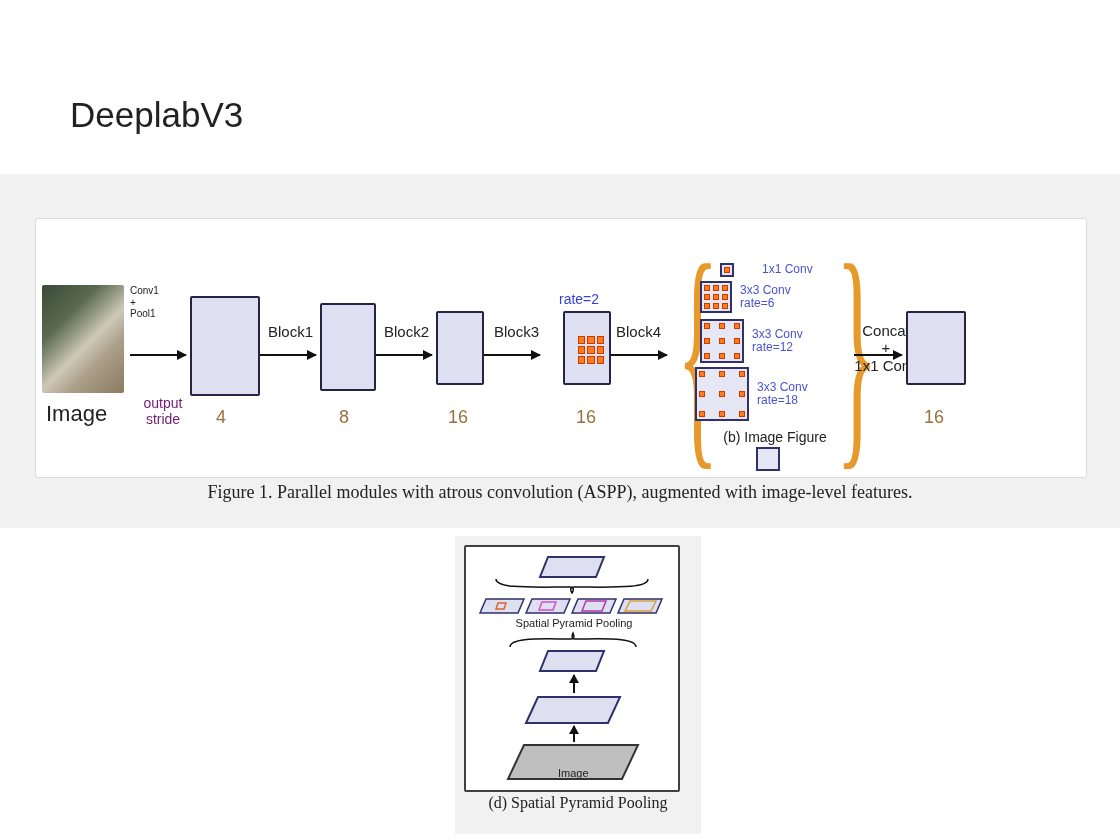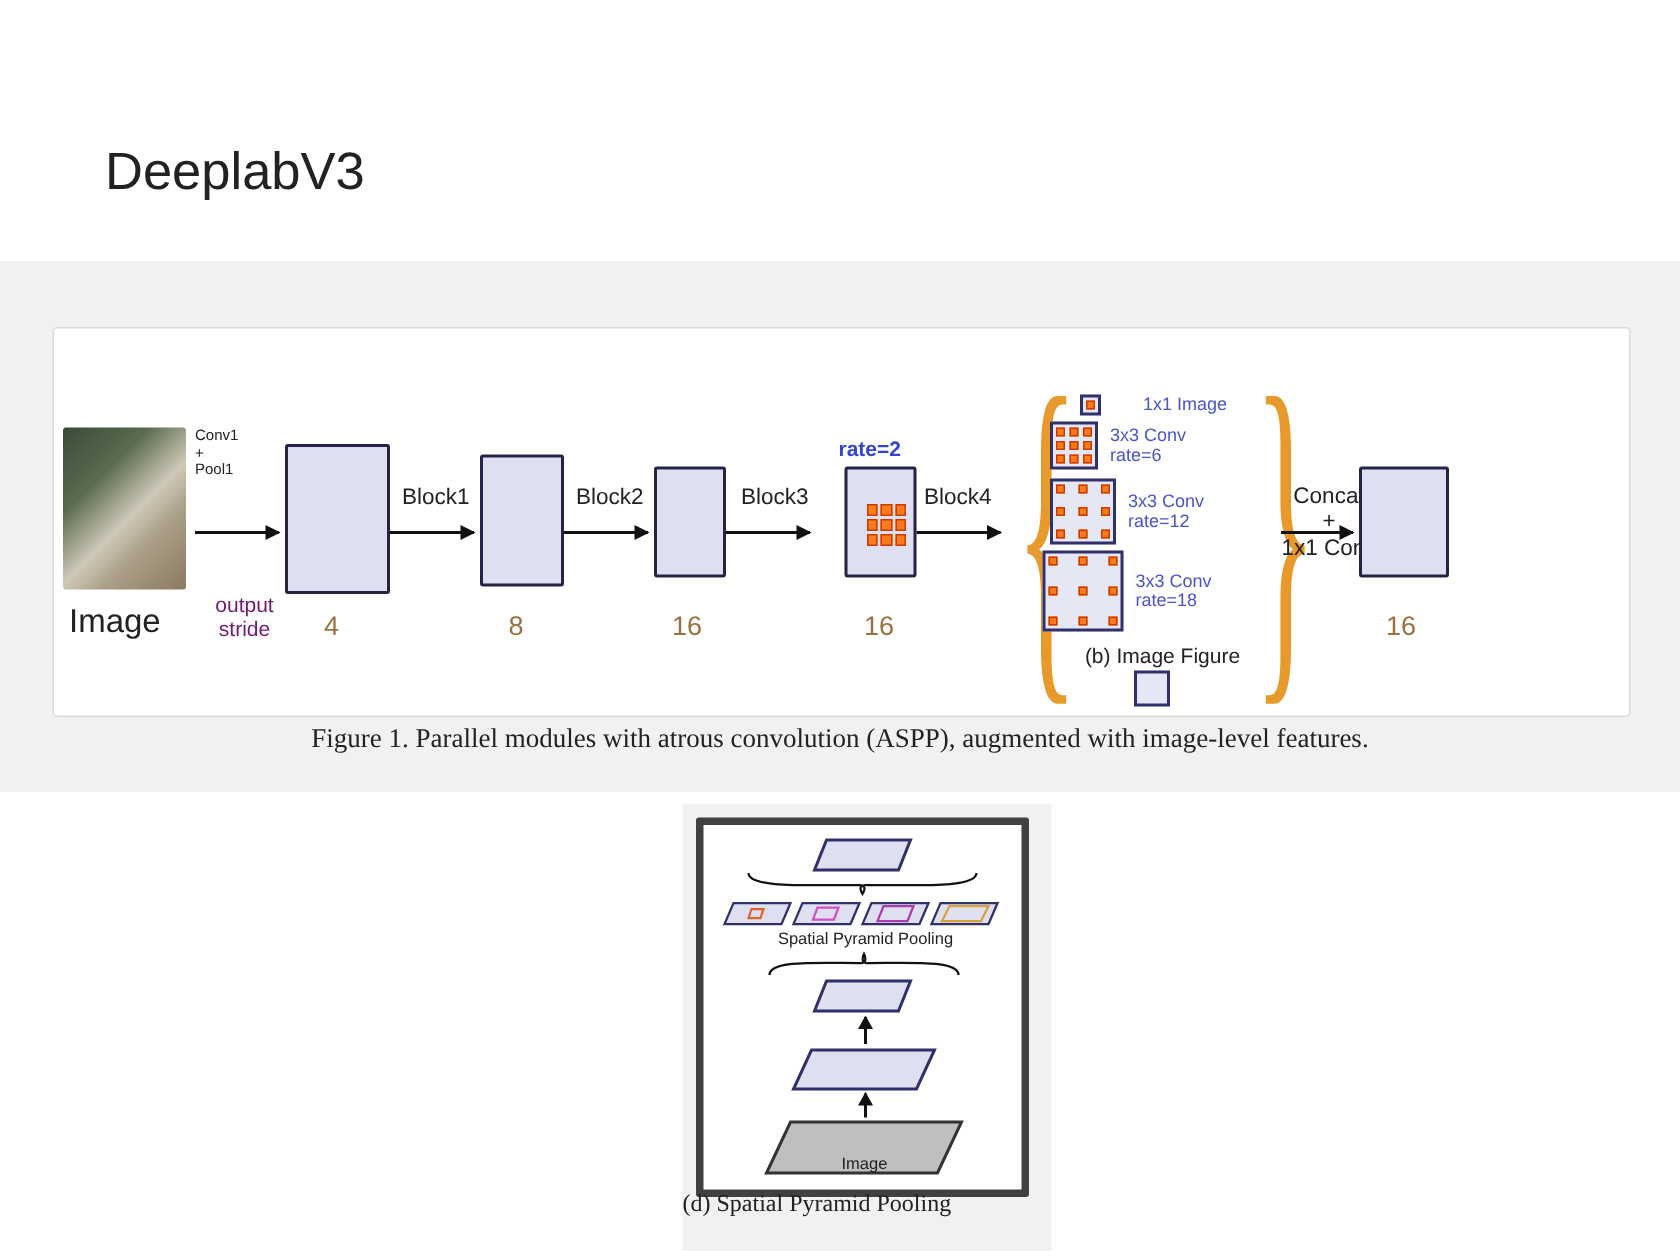--- a/index.html
+++ b/index.html
@@ -13,38 +13,38 @@
     linear-gradient(135deg,#3a4a38 0%,#5a6b50 30%,#cfc8b8 55%,#aca08a 70%,#8a7a60 100%);
     border-radius:2px;}
   .img-label{position:absolute;left:10px;top:182px;font-size:22px;}
   .conv-pool{position:absolute;left:94px;top:66px;width:60px;font-size:10px;line-height:1.15;}
   .arrow{position:absolute;height:2px;background:#111;}
   .arrow::after{content:"";position:absolute;right:-1px;top:-4px;border-left:10px solid #111;border-top:5px solid transparent;border-bottom:5px solid transparent;}
   .block{position:absolute;background:#dedff0;border:2px solid #252447;border-radius:2px;}
   .block-lbl{position:absolute;font-size:15px;}
   .os-label{position:absolute;left:100px;top:176px;font-size:14px;text-align:center;color:#701a75;width:54px;line-height:1.15;}
   .os-num{position:absolute;top:188px;font-size:18px;color:#9c703d;}
-  .rate2{position:absolute;left:523px;top:72px;color:#3344d3;font-weight:700;font-size:14px;}
+  .rate2{position:absolute;left:523px;top:72px;color:#3344d3;font-weight:400;font-size:14px;}
   .conv-grid{position:absolute;left:541px;top:116px;width:28px;height:28px;}
   .cg-row{display:flex;}
   .cg-cell{width:6px;height:6px;background:#ff7a1c;margin:1px;border:1px solid #c93c00;}
   .brace-left{position:absolute;left:641px;top:10px;font-size:248px;line-height:1;color:#e79a2b;transform:scaleX(.35) scaleY(1.0);transform-origin:left top;font-family:'Times New Roman',serif;}
   .brace-right{position:absolute;left:800px;top:10px;font-size:248px;line-height:1;color:#e79a2b;transform:scaleX(.35) scaleY(1.0);transform-origin:left top;font-family:'Times New Roman',serif;}
   .spp-title{position:absolute;left:660px;top:10px;width:158px;text-align:center;font-size:14px;line-height:1.15;}
   .spp-row{position:absolute;left:664px;display:flex;align-items:center;gap:8px;}
   .spp-row .box{border:2px solid #30306a;background:#e6e7f5;display:flex;align-items:center;justify-content:center;}
   .dot3{width:4px;height:4px;background:#ff7a1c;border:1px solid #c93c00;}
   .spp-text{color:#4a53cf;font-size:12px;line-height:1.1;}
   .ip-title{position:absolute;left:660px;top:210px;width:158px;text-align:center;font-size:14px;}
   .ip-box{position:absolute;left:720px;top:228px;width:20px;height:20px;border:2px solid #30306a;background:#e6e7f5;}
   .concat-label{position:absolute;left:814px;top:68px;width:72px;text-align:center;font-size:15px;line-height:1.15;margin-top:35px;}
   
   .fig2-wrap{position:absolute;left:455px;top:536px;width:246px;height:298px;background:#f1f1f1;}
-  .fig2{position:absolute;left:9px;top:9px;width:212px;height:243px;background:#fff;border:5px solid #404040;border-radius:2px;}
-  .fig2-caption{position:absolute;left:0;top:258px;width:246px;font-family:Georgia,'Times New Roman',serif;font-size:16px;}
+  .fig2{position:absolute;left:9px;top:9px;width:212px;height:243px;background:#fff;border:2px solid #404040;border-radius:2px;}
+  .fig2-caption{position:absolute;left:0;top:258px;width:246px;text-align:center;font-family:Georgia,'Times New Roman',serif;font-size:16px;}
   .para{position:absolute;}
   .spp-small{position:absolute;font-size:11px;}
   .uparrow{position:absolute;width:2px;background:#111;}
   .uparrow::before{content:"";position:absolute;top:-1px;left:-4px;border-bottom:9px solid #111;border-left:5px solid transparent;border-right:5px solid transparent;}
   .img2-label{position:absolute;font-size:11px;}
 </style>
 </head>
 <body>
 
 <div class="page">
@@ -104,21 +104,21 @@
     <div class="os-num" style="left:888px;">16</div>
 
     <div class="brace-left">{</div>
     <div class="brace-right">}</div>
 
 
     <div class="spp-row" style="top:44px;left:684px;">
       <div class="box" style="width:10px;height:10px;">
           <div class="dot3"></div>
         </div>
-      <div class="spp-text" style="margin-left:20px;">1x1 Image</div>
+      <div class="spp-text" style="margin-left:20px;">1x1 Conv</div>
     </div>
     <div class="spp-row" style="top:62px;">
       <div class="box" style="width:28px;height:28px;position:relative;">
         <div class="dot3" style="position:absolute;left:2px;top:2px;"></div>
           <div class="dot3" style="position:absolute;left:11px;top:2px;"></div>
           <div class="dot3" style="position:absolute;left:20px;top:2px;"></div>
         <div class="dot3" style="position:absolute;left:2px;top:11px;"></div>
           <div class="dot3" style="position:absolute;left:11px;top:11px;"></div>
           <div class="dot3" style="position:absolute;left:20px;top:11px;"></div>
         <div class="dot3" style="position:absolute;left:2px;top:20px;"></div>

